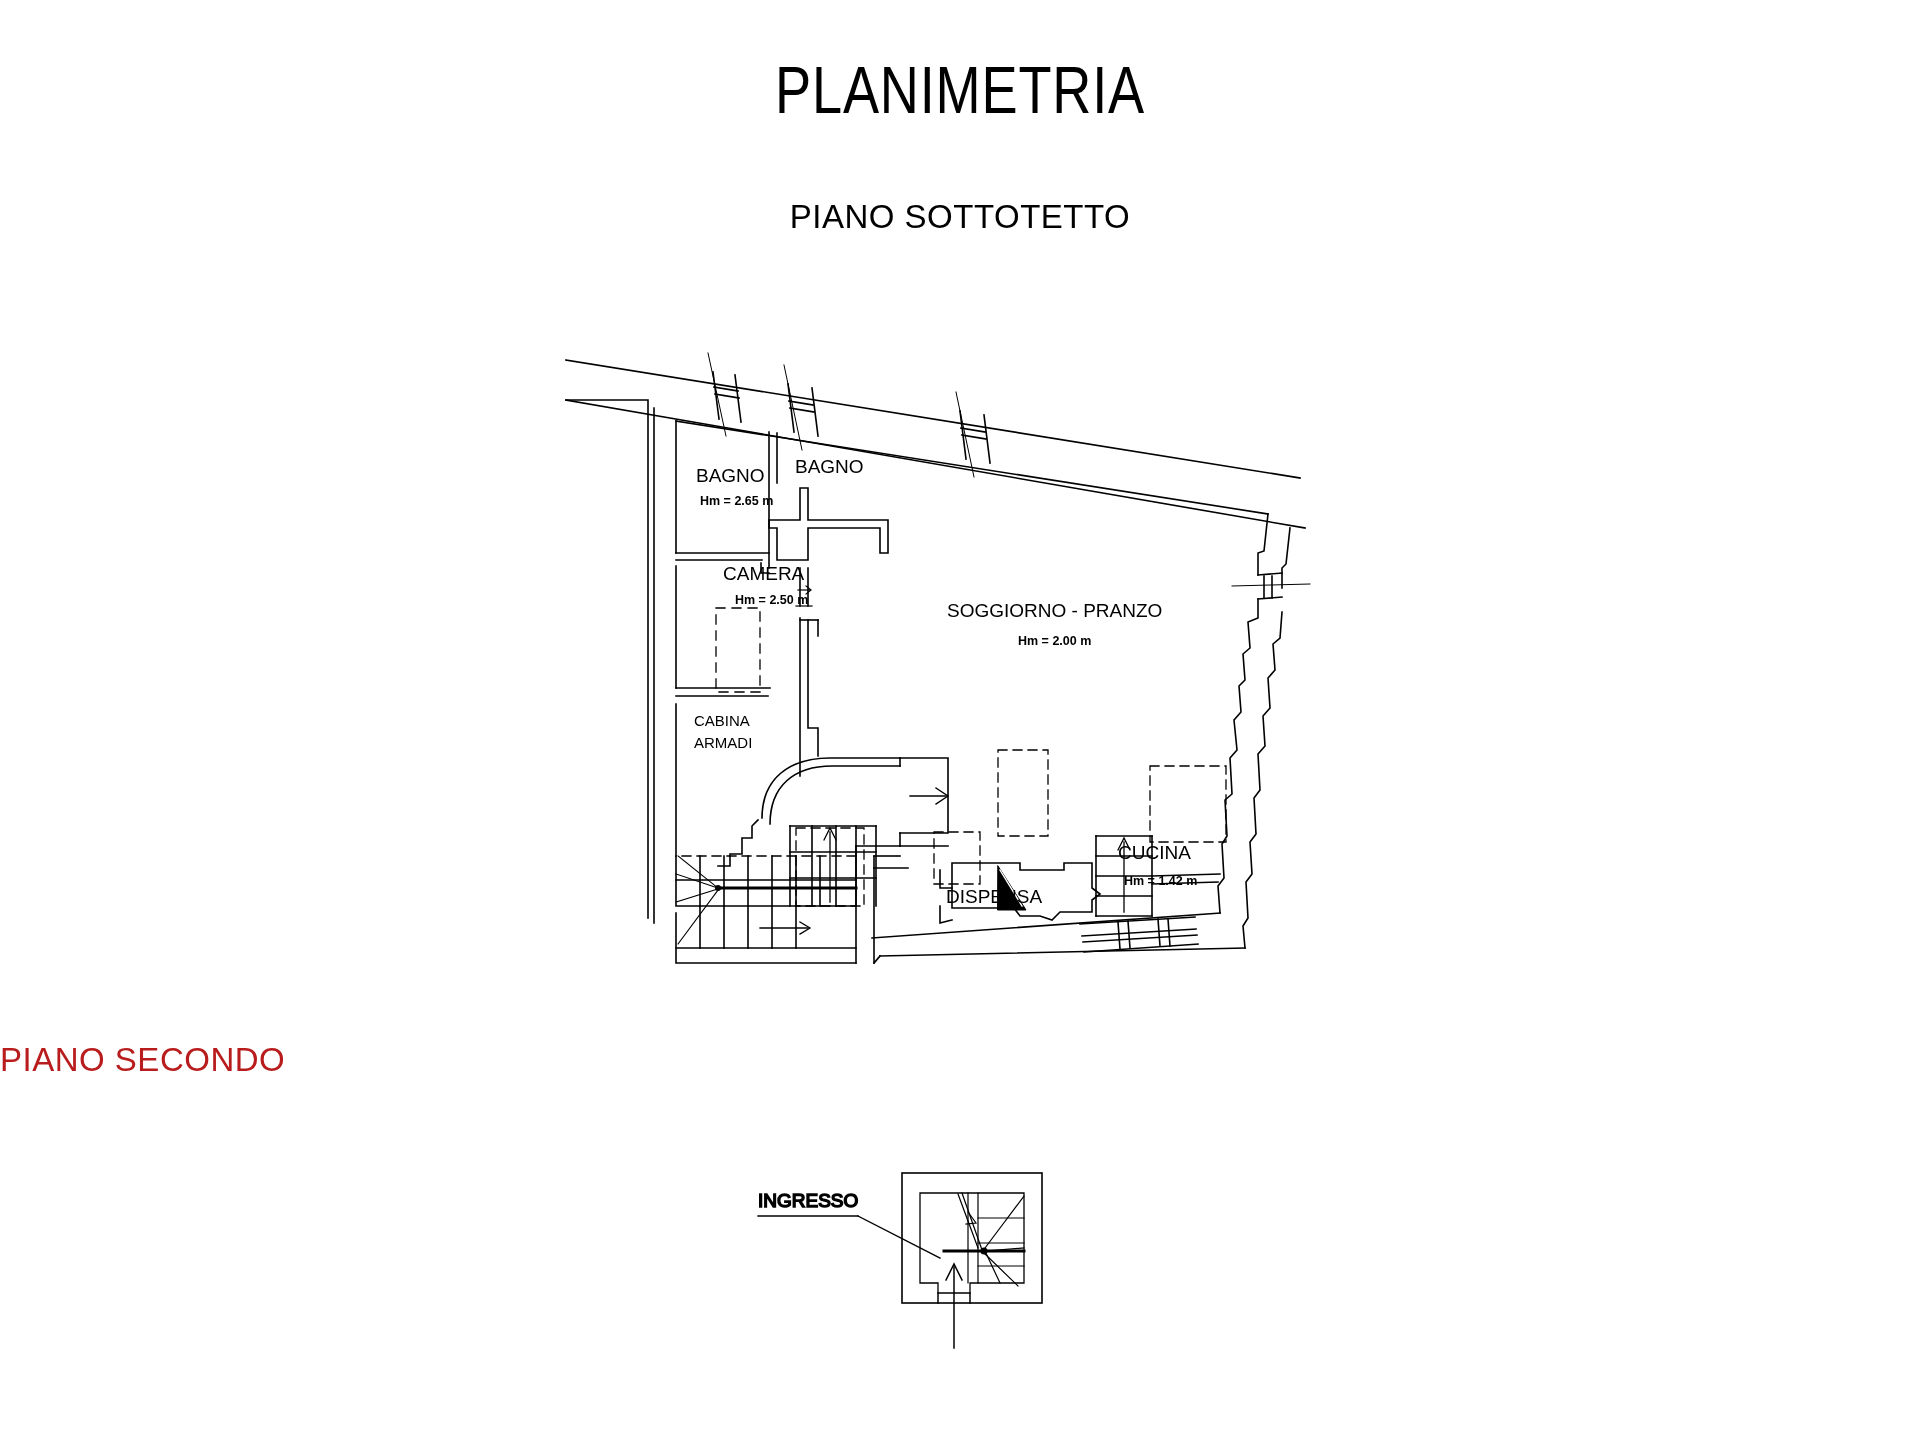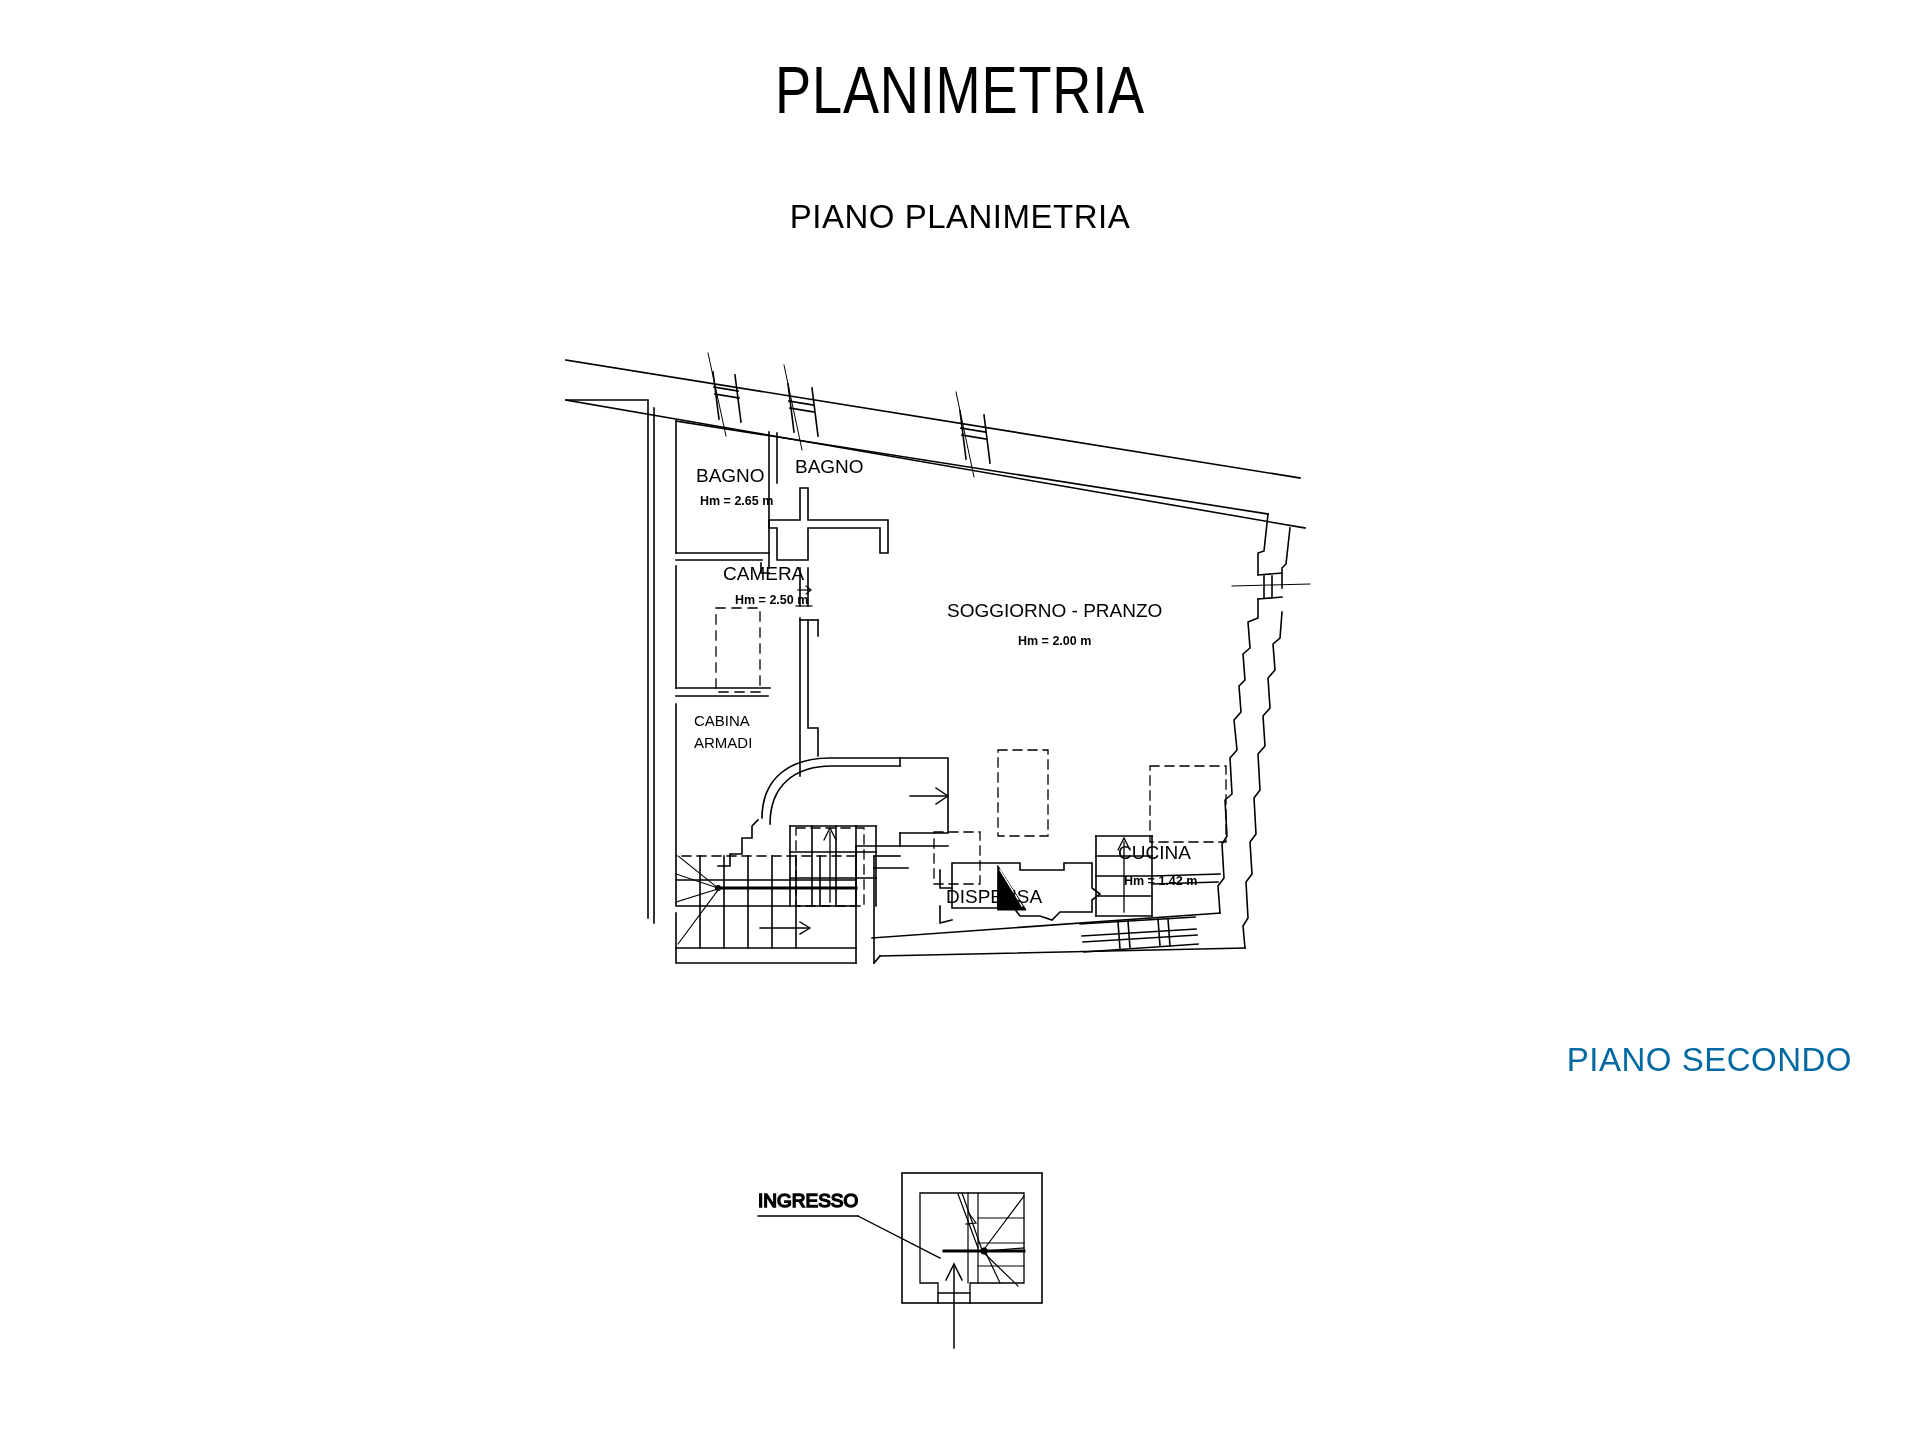--- a/index.html
+++ b/index.html
@@ -50,25 +50,25 @@
     font-weight: 400;
     letter-spacing: 0.5px;
     color: #000;
   }
 
   .title-sub2 {
     position: absolute;
     left: 0;
     top: 1033px;
     width: 1852px;
-    text-align: right;
+    text-align: left;
     font-size: 33px;
     font-weight: 400;
     letter-spacing: 0.5px;
-    color: #0369a1;
+    color: #b91c1c;
   }
 
   svg { display: block; }
 
   .plan-svg {
     position: absolute;
     left: 0;
     top: 0;
     width: 1920px;
     height: 1440px;
@@ -97,21 +97,21 @@
     fill: #000;
   }
 </style>
 </head>
 <body>
 
 <div id="sheet">
 
   <div class="title-main">PLANIMETRIA</div>
 
-  <div class="title-sub">PIANO PLANIMETRIA</div>
+  <div class="title-sub">PIANO SOTTOTETTO</div>
 
   <div class="title-sub2">PIANO SECONDO</div>
 
   <svg class="plan-svg" viewBox="0 0 1920 1440">
 
     <g fill="none" stroke="#000" stroke-width="1.6" stroke-linecap="square">
 
       <g>
         <path d="M 566 352 L 1300 470"></path>
         <path d="M 566 392 L 1305 520"></path>

